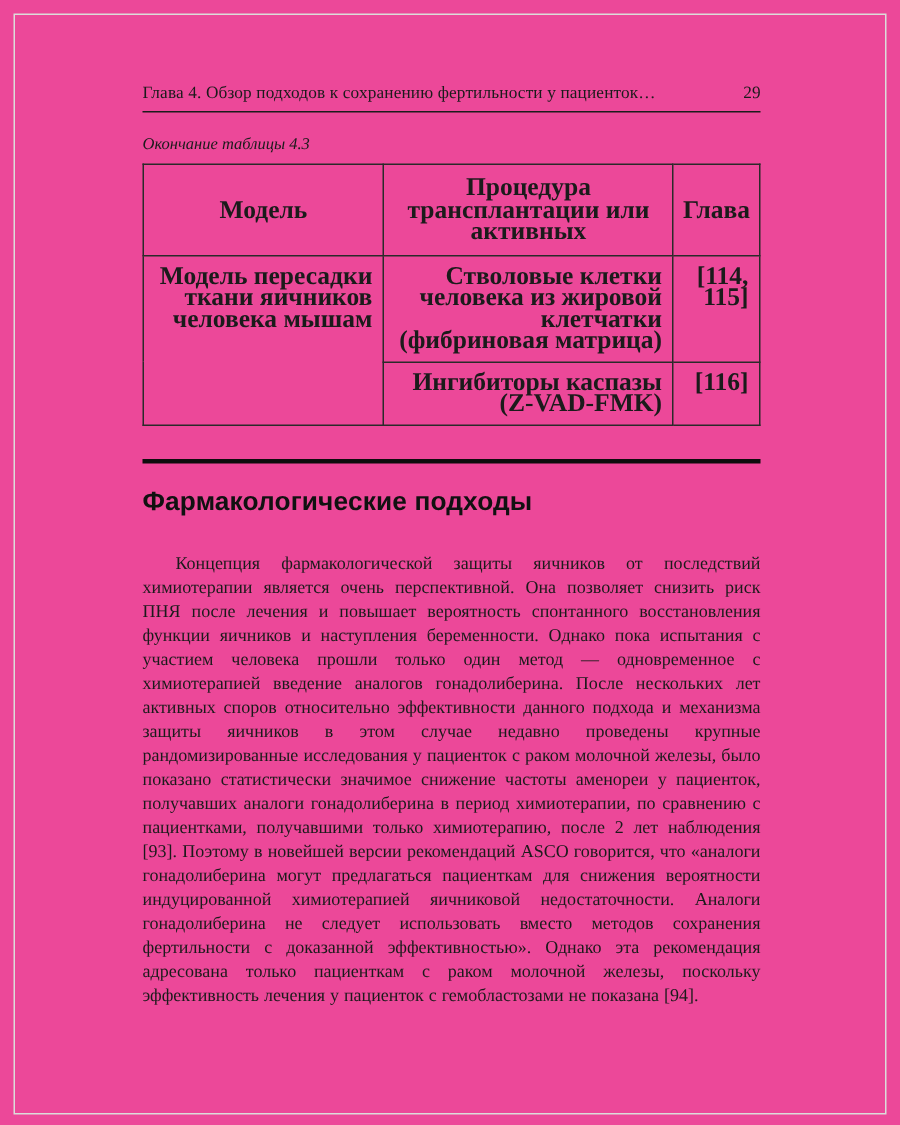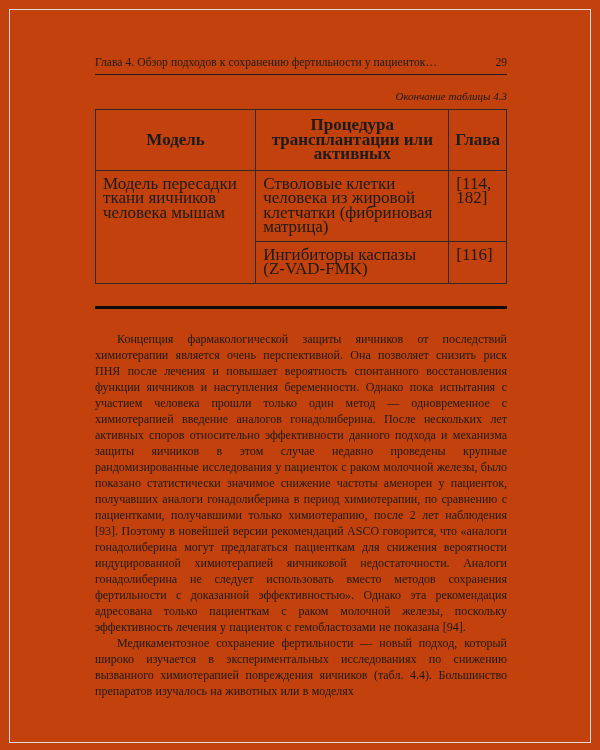--- a/index.html
+++ b/index.html
@@ -1,20 +1,20 @@
 <!DOCTYPE html>
 <html><head>
 <meta charset="utf-8">
 <style>
   * { margin:0; padding:0; box-sizing:border-box; }
   html,body { background:#f6f6f4; }
   .page {
     position:relative;
     width:600px; height:750px;
-    background:#c2410c;
+    background:#ec4899;
     overflow:hidden;
     font-family:"Liberation Serif", serif;
     color:#1b1b1b;
   }
   .sheet-edge {
     position:absolute; left:9px; top:9px; right:9px; bottom:7px;
     border:1px solid #dcdcda;
     pointer-events:none;
   }
   .content {
@@ -25,21 +25,21 @@
   .running-header {
     display:flex; justify-content:space-between; align-items:flex-end;
     font-size:11.5px;
     padding-bottom:6px;
     border-bottom:1px solid #1b1b1b;
   }
   .rh-title { letter-spacing:0.1px; }
   .rh-page { padding-left:10px; }
   .table-caption {
     margin-top:15px;
-    text-align:right;
+    text-align:left;
     font-style:italic;
     font-size:11px;
   }
   table.data-table {
     margin-top:7px;
     width:100%;
     border-collapse:collapse;
     font-size:17px;
     line-height:14.5px;
   }
@@ -49,21 +49,21 @@
   table.data-table th, table.data-table td {
     border:1px solid #2a2a2a;
     padding:6px 7px;
   }
   table.data-table th {
     font-weight:bold;
     text-align:center;
     vertical-align:middle;
     padding:8px 6px;
   }
-  table.data-table td { vertical-align:top; text-align:left; }
+  table.data-table td { vertical-align:top; text-align:right;font-weight:bold; }
   td.model-cell { text-align:center; vertical-align:top; padding-top:8px; }
   td.ref-cell { text-align:left; }
   .section-rule {
     margin-top:22px;
     height:3px;
     background:#0d0d0d;
   }
   .section-heading {
     margin-top:15px;
     font-family:"Liberation Sans", sans-serif;
@@ -106,29 +106,29 @@
         <tr>
           <th>Модель</th>
           <th>Процедура трансплантации или активных</th>
           <th>Глава</th>
         </tr>
       </thead>
       <tbody>
         <tr>
           <td class="model-cell" rowspan="2">Модель пересадки ткани яичников человека мышам</td>
           <td>Стволовые клетки человека из жировой клетчатки (фибриновая матрица)</td>
-          <td class="ref-cell">[114, 182]</td>
+          <td class="ref-cell">[114, 115]</td>
         </tr>
         <tr>
           <td>Ингибиторы каспазы (Z-VAD-FMK)</td>
           <td class="ref-cell">[116]</td>
         </tr>
       </tbody>
     </table>
 
     <div class="section-rule"></div>
 
+    <h1 class="section-heading">Фармакологические подходы</h1>
 
     <p class="body-para">Концепция фармакологической защиты яичников от последствий химиотерапии является очень перспективной. Она позволяет снизить риск ПНЯ после лечения и повышает вероятность спонтанного восстановления функции яичников и наступления беременности. Однако пока испытания с участием человека прошли только один метод — одновременное с химиотерапией введение аналогов гонадолиберина. После нескольких лет активных споров относительно эффективности данного подхода и механизма защиты яичников в этом случае недавно проведены крупные рандомизированные исследования у пациенток с раком молочной железы, было показано статистически значимое снижение частоты аменореи у пациенток, получавших аналоги гонадолиберина в период химиотерапии, по сравнению с пациентками, получавшими только химиотерапию, после 2 лет наблюдения [93]. Поэтому в новейшей версии рекомендаций ASCO говорится, что «аналоги гонадолиберина могут предлагаться пациенткам для снижения вероятности индуцированной химиотерапией яичниковой недостаточности. Аналоги гонадолиберина не следует использовать вместо методов сохранения фертильности с доказанной эффективностью». Однако эта рекомендация адресована только пациенткам с раком молочной железы, поскольку эффективность лечения у пациенток с гемобластозами не показана [94].</p>
-    <p class="body-para">Медикаментозное сохранение фертильности — новый подход, который широко изучается в экспериментальных исследованиях по снижению вызванного химиотерапией повреждения яичников (табл. 4.4). Большинство препаратов изучалось на животных или в моделях</p>
 
   </div>
 </div>
 
 </body></html>

